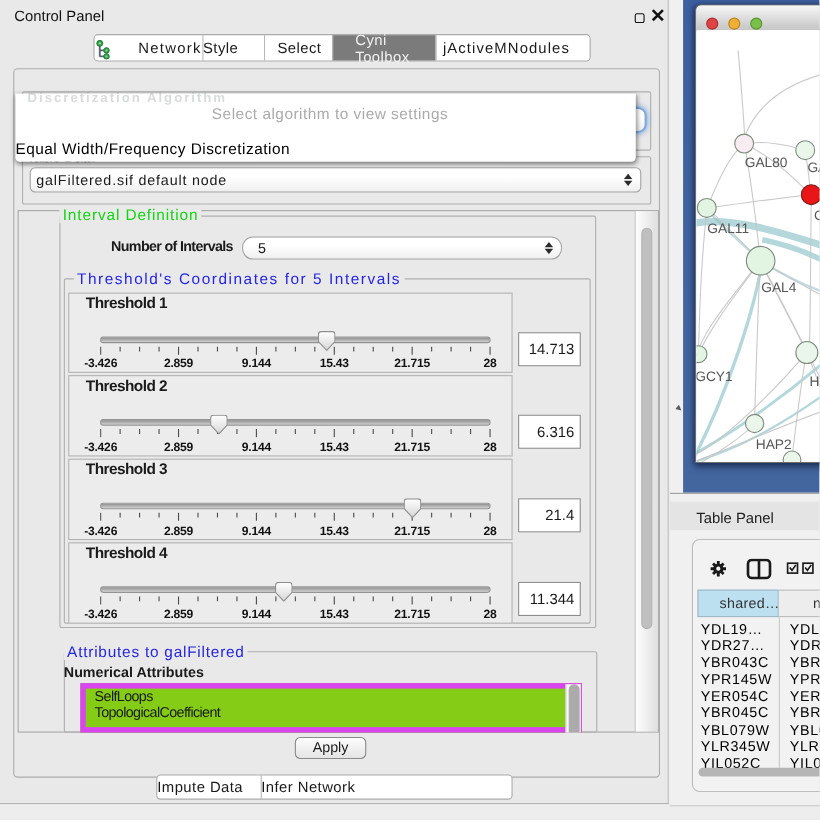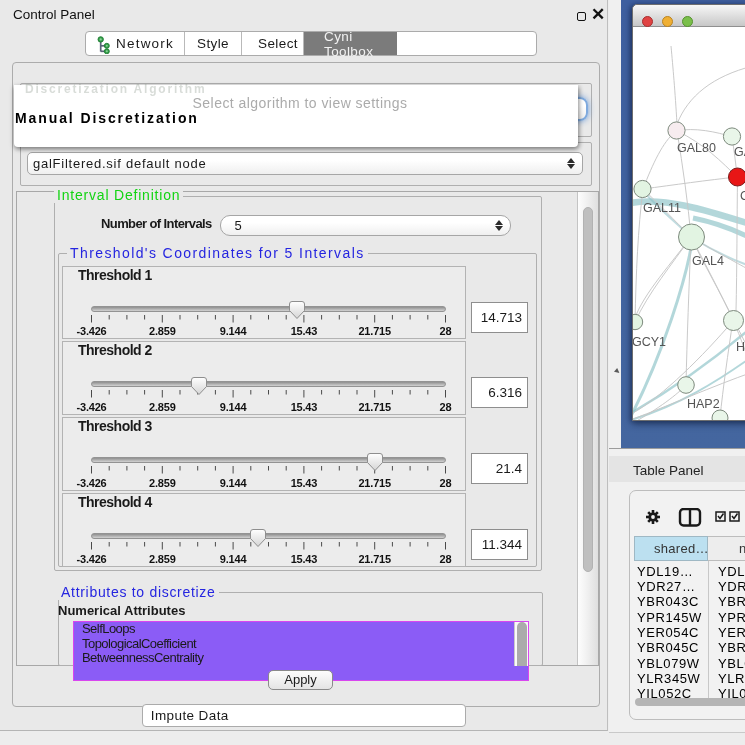--- a/index.html
+++ b/index.html
@@ -8,21 +8,21 @@
   .abs { position:absolute; }
 
   
   #cp { left:0; top:0; width:608px; height:731px; background:#E9E9E9; border-right:1px solid #BEBEBE; border-bottom:1px solid #B5B5B5; }
   #cp-title { left:13px; top:7px; font-size:13.5px; color:#111; }
   #ic-float { left:577px; top:12px; width:9px; height:9px; border:1.5px solid #111; border-radius:2px; }
   #ic-close { left:591px; top:4px; font-size:17px; font-weight:bold; color:#111; }
 
   
   .seg { background:#FFF; border:1px solid #ABABAB; border-radius:4px; display:flex; align-items:center; }
-  .seg .s { display:flex; align-items:center; justify-content:center; height:100%; color:#1a1a1a; font-size:13.5px; letter-spacing:0.4px; }
+  .seg .s { display:flex; align-items:center; justify-content:space-between; height:100%; color:#1a1a1a; font-size:13.5px; letter-spacing:0.4px; }
   .seg .s + .s { border-left:1px solid #B9B9B9; }
   .seg .sel { background:#7B7B7B; color:#F2F2F2; }
   #tabs-top { left:85px; top:31px; width:452px; height:25px; }
   #tabs-bot { left:142px; top:704px; width:324px; height:23px; }
 
   
   #content { left:12px; top:62px; width:588px; height:645px; border:1px solid #ACACAC; border-radius:4px; background:#E9E9E9; }
 
   .group { position:absolute; border:1px solid #AFAFAF; border-radius:2px; }
   .gtitle { position:absolute; background:#E9E9E9; padding:0 3px; font-size:14px; }
@@ -44,21 +44,21 @@
   
   .trow { position:absolute; left:62px; width:404px; height:73.5px; border:1px solid #B3B3B3; background:#ECECEC; }
   .trow .tlab { position:absolute; left:15px; top:0px; font-weight:bold; font-size:14px; letter-spacing:-0.5px; }
   .trow .track { position:absolute; left:28px; top:39px; width:355px; height:6px; background:linear-gradient(#8F8F8F,#D2D2D2); border:1px solid #939393; border-radius:3px; }
   .trow .vbox { position:absolute; left:408px; top:35px; width:57px; height:31px; background:#FFF; border:1px solid #8E8E8E; font-size:13.5px; text-align:right; line-height:29px; padding-right:5px; }
   .trow svg.ticks { position:absolute; left:28px; top:48px; }
   .trow .tk { position:absolute; top:58.5px; width:60px; margin-left:-30px; text-align:center; font-size:11px; font-weight:bold; color:#111; letter-spacing:-0.2px; }
   .trow svg.thumb { position:absolute; top:34.5px; }
 
   
-  #attrlist { left:73px; top:621px; width:456px; height:60px; overflow:hidden; background:#8b5cf6; border:1px solid #d946ef; }
+  #attrlist { left:73px; top:621px; width:456px; height:45px; overflow:hidden; background:#84cc16; border:5px solid #d946ef; }
   #attrlist div { padding-left:8px; height:14.65px; line-height:14.65px; letter-spacing:-0.55px; }
 
   
   #applybtn { left:268px; top:670px; width:65px; height:20px; background:linear-gradient(#FDFDFD,#E4E4E4); border:1px solid #8A8A8A; border-radius:5px; text-align:center; line-height:18px; }
 
   
   #strip { left:609px; top:0; width:12px; height:448px; background:#F0F0F0; }
   #netblue { left:621px; top:0; width:124px; height:448px; background:linear-gradient(to bottom,#3E5F9F 0%,#41639F 55%,#44669F 100%); }
   #netwin { left:632px; top:4px; width:120px; height:417px; border:1px solid #6E6E6E; border-radius:5px 5px 0 0; background:#FFF; box-shadow:0 3px 7px rgba(10,20,50,0.55), -2px 0 4px rgba(10,20,50,0.3); }
   #nettitle { left:0; top:0; width:100%; height:22px; background:linear-gradient(#F7F7F7,#C7C7C7); border-bottom:1px solid #909090; border-radius:5px 5px 0 0; }
@@ -100,20 +100,23 @@
       <circle cx="10.8" cy="9.8" r="2.5" fill="#34A04A" stroke="#1E7A32" stroke-width="0.9"></circle>
       <circle cx="10.8" cy="9.8" r="1" fill="#8CCF97"></circle>
       <circle cx="10.8" cy="15.3" r="2.5" fill="#34A04A" stroke="#1E7A32" stroke-width="0.9"></circle>
       <circle cx="10.8" cy="15.3" r="1" fill="#8CCF97"></circle>
     </svg>
     <span style="letter-spacing:1.2px;">Network</span>
     </div>
   <div class="s" style="width:57px;">Style</div>
   <div class="s" style="width:62px;padding-left:11px;">Select</div>
   <div class="s sel" style="width:94px;padding-left:20px;">Cyni Toolbox</div>
+  <div class="s" style="width:141px; justify-content:flex-start; padding-left:6px;">
+      <span style="letter-spacing:1px;">jActiveMNodules</span>
+    </div>
 </div>
 
 <div id="content" class="abs"></div>
 
 
 <div class="group" style="left:20px; top:83px; width:572px; height:54px;"></div>
 <div class="combo" style="left:27px; top:97px; width:561px; height:24px; border:2.5px solid #7FAADE; border-radius:8px; box-shadow:0 0 6px rgba(100,150,215,0.95);">
   <div class="arr" style="right:8px;">
     <svg width="9" height="6">
         <polygon points="4.5,0 9,6 0,6" fill="#9A9A9A"></polygon>
@@ -321,41 +324,41 @@
     </defs>
   </svg>
 
 
 <div class="abs" style="left:577px; top:192px; width:1px; height:473px; background:#C4C4C4;"></div><div class="abs" style="left:578px; top:192px; width:20px; height:473px; background:linear-gradient(to right,#FDFDFD 0%,#F2F2F2 40%,#DFDFDF 100%);"></div>
 <div class="abs" style="left:583px; top:207px; width:10px; height:365px; background:#BFBFBF; border:1px solid #B2B2B2; border-radius:5.5px;"></div>
 
 
 
 <div class="group" style="left:58px; top:592px; width:485px; height:74px;"></div>
-<div class="gtitle" style="left:58px; top:584px; color:#2525E0; letter-spacing:0.7px;">Attributes to discretize</div>
+<div class="gtitle" style="left:58px; top:584px; color:#2525E0; letter-spacing:0.7px;">Attributes to galFiltered</div>
 <div class="abs" style="left:58px; top:602.5px; font-weight:bold;">Numerical Attributes</div>
 <div id="attrlist" class="abs">
   <div>SelfLoops</div>
   <div>TopologicalCoefficient</div>
-  <div>BetweennessCentrality</div>
 </div>
 
 
 <div class="abs" style="left:514px; top:622px; width:14px; height:44px; background:#FAFAFA; border-left:1px solid #C9C9C9;"></div>
 <div class="abs" style="left:517px; top:622px; width:9.5px; height:44px; background:#ABABAB; border-radius:5px 5px 0 0;"></div>
 <div id="applybtn" class="abs">Apply</div>
 
 <div id="tabs-bot" class="abs seg">
   <div class="s" style="width:93.5px;">Impute Data</div>
+  <div class="s" style="width:110px;">Infer Network</div>
 </div>
 
 
 <div id="popup" class="abs">
   <div class="ph">Select algorithm to view settings</div>
-  <div class="i1">Manual Discretization</div>
+  <div class="i2">Equal Width/Frequency Discretization</div>
   <div class="faint" style="font-weight:bold;">Discretization Algorithm</div>
 </div>
 
 
 <div id="strip" class="abs"></div><svg class="abs" style="left:614px; top:368px;" width="7" height="7">
     <path d="M1,6 L1,1 L6,3.5 Z" fill="#5A5A5A" transform="rotate(40 3.5 3.5)"></path>
   </svg>
 <div id="netblue" class="abs"></div>
 <div id="netwin" class="abs">
   <div id="nettitle" class="abs">

